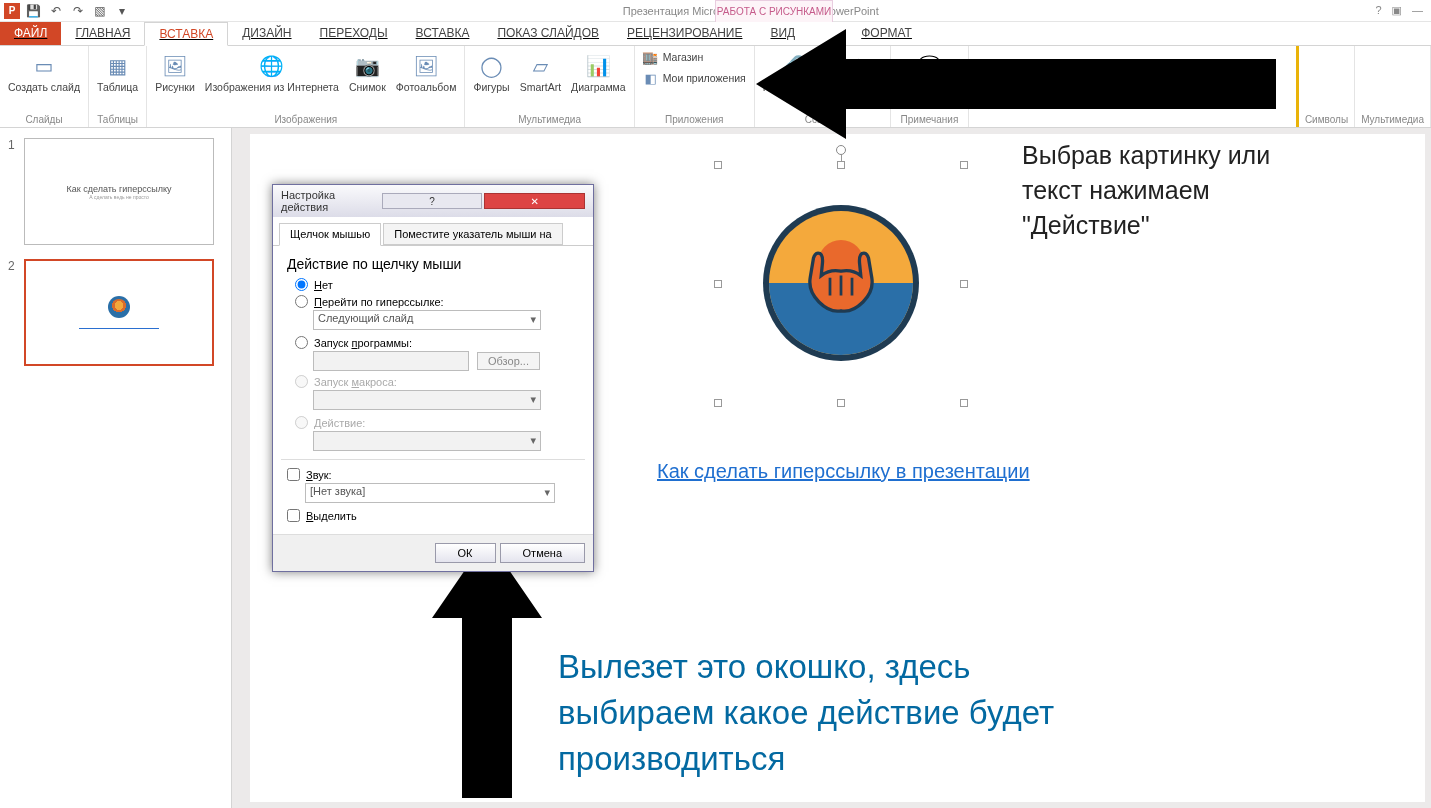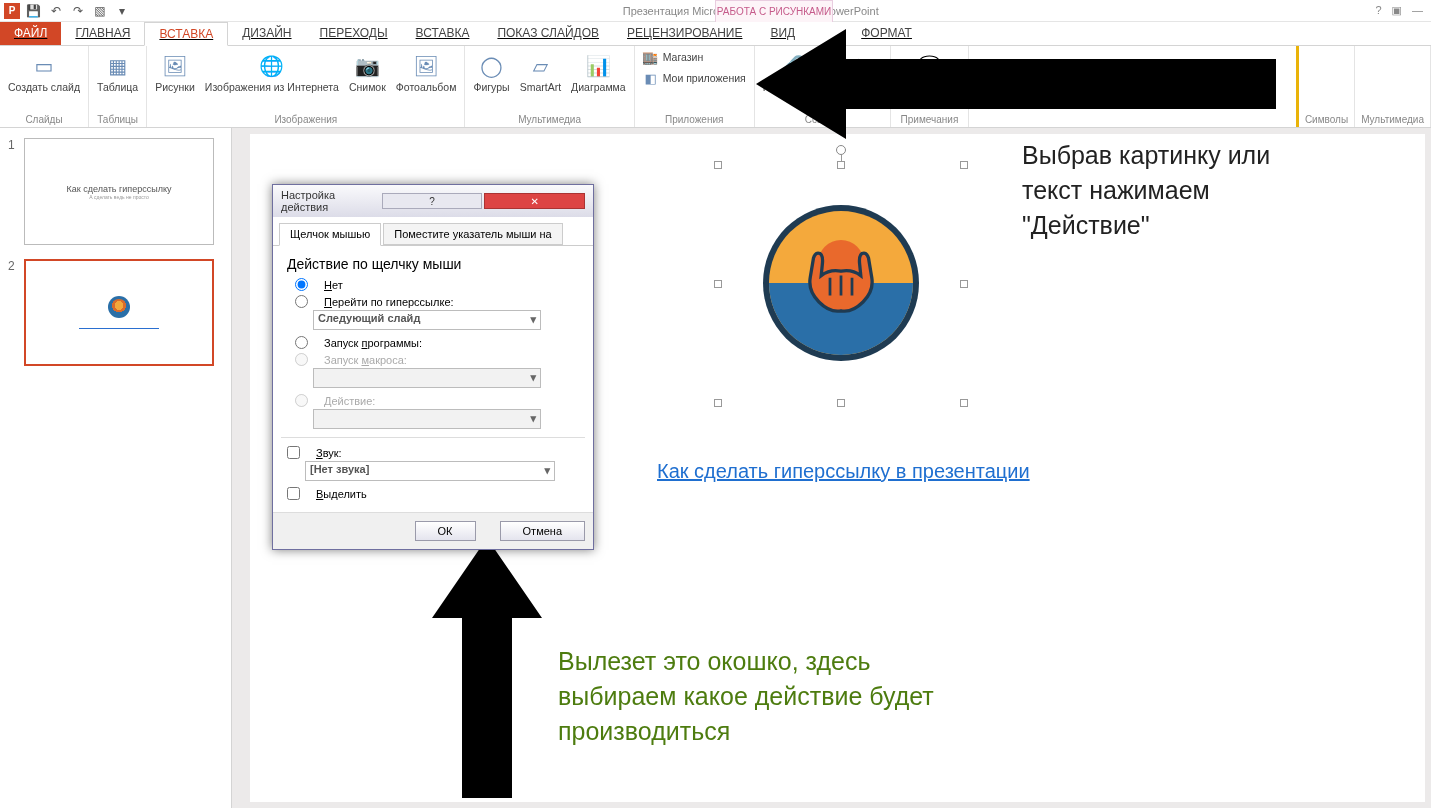--- a/index.html
+++ b/index.html
@@ -41,45 +41,45 @@
 .sel-handle.lm { left: -4px; top: calc(50% - 4px); } .sel-handle.rm { right: -4px; top: calc(50% - 4px); }
 .rot-handle { position: absolute; left: calc(50% - 5px); top: -20px; width: 10px; height: 10px; border: 1px solid #888; border-radius: 50%; background: #fff; }
 .rot-handle::before{content:"";position:absolute;left:4px;top:9px;width:1px;height:8px;background:#999;}
 .logo-big { width: 156px; height: 156px; border-radius: 50%; margin: 40px auto 0; position: relative; overflow: hidden; background: #1f3b52; }
 .logo-big .sky { position: absolute; inset: 6px; border-radius: 50%; background: #f4a93c; overflow:hidden;}
 .logo-big .sun { position: absolute; left: 50%; top: 36%; width: 46px; height: 46px; background: #e9692c; border-radius: 50%; transform: translate(-50%,-50%); }
 .logo-big .sea { position: absolute; left:0; right:0; bottom:0; height:50%; background: #2a6fa8; }
 .logo-big .hand { position: absolute; left: 50%; top: 48%; transform: translate(-50%,-50%); }
 .slide-link { position: absolute; left: 657px; top: 460px; color: #1f6fd0; font-size: 20px; text-decoration: underline; cursor: pointer; }
 .annot1 { position: absolute; left: 1022px; top: 138px; font-size: 25px; color: #222; line-height: 1.4; font-family: "Segoe UI Light","Segoe UI",sans-serif;}
-.annot2 { position: absolute; left: 558px; top: 644px; font-size: 25px; color: #4d7c0f; line-height: 1.4; font-family: "Segoe UI Light","Segoe UI",sans-serif;}
+.annot2 { position: absolute; left: 558px; top: 644px; font-size: 33px; color: #0369a1; line-height: 1.4; font-family: "Segoe UI Light","Segoe UI",sans-serif;}
 .arrow1 { position: absolute; left: 756px; top: 24px; }
 .arrow2 { position: absolute; left: 432px; top: 538px; }
 
 .dialog { position: absolute; left: 272px; top: 184px; width: 322px; background: #f0f0f0; border: 1px solid #6f6f9f; box-shadow: 0 0 10px rgba(0,0,0,.5); font-size: 11px; }
 .dlg-title { background: linear-gradient(#fafafc,#dcdce8); padding: 4px 8px; display: flex; align-items: center; color: #333; }
 .dlg-title span { flex:1; }
 .dlg-title .dbtn { width: 22px; height: 16px; margin-left: 2px; display:inline-flex;align-items:center;justify-content:center;font-size:10px;border:1px solid #aab;background:#e8e8f0;}
 .dlg-title .dbtn.close{background:#d44;color:#fff;border-color:#a33;}
 .dlg-tabs { display:flex; padding: 6px 6px 0; background:#fff; border-bottom:1px solid #ccc;}
 .dlg-tab { padding: 4px 10px; border:1px solid #ccc; background:#f4f4f4; margin-right:2px; font-size:11px; cursor:pointer;}
 .dlg-tab.active{background:#fff;border-bottom:1px solid #fff;margin-bottom:-1px;}
 .dlg-body { background:#fff; padding: 10px 14px; }
 .dlg-group-title{font-size:14px;margin-bottom:6px;}
-.dlg-opt{display:flex;align-items:center;gap:16px;margin:4px 0 2px 8px;}
+.dlg-opt{display:flex;align-items:center;gap:6px;margin:4px 0 2px 8px;}
 .dlg-opt input[type=radio],.dlg-opt input[type=checkbox]{margin:0;}
 .dlg-opt label{cursor:pointer;}
 .dlg-opt label u{text-decoration:underline;}
-.dlg-select{margin:2px 0 6px 26px;width:228px;height:20px;border:1px solid #bcbcbc;background:#fff;font-size:11px;padding:1px 4px;color:#555;position:relative;font-weight:bold;}
+.dlg-select{margin:2px 0 6px 26px;width:228px;height:20px;border:1px solid #bcbcbc;background:#fff;font-size:11px;padding:1px 4px;color:#555;position:relative;}
 .dlg-select.disabled{background:#f2f2f2;color:#aaa;}
 .dlg-select::after{content:"▾";position:absolute;right:4px;top:2px;color:#666;}
 .dlg-row{display:flex;align-items:center;gap:8px;margin-left:26px;}
 .dlg-input{width:156px;height:20px;border:1px solid #bcbcbc;background:#f2f2f2;}
 .dlg-btn-small{padding:2px 10px;border:1px solid #bcbcbc;background:#f4f4f4;color:#888;font-size:11px;}
-.dlg-foot{background:#f0f0f0;padding:8px;display:flex;justify-content:flex-end;gap:24px;border-top:1px solid #ddd;}
+.dlg-foot{background:#f0f0f0;padding:8px;display:flex;justify-content:flex-end;gap:4px;border-top:1px solid #ddd;}
 .dlg-btn{padding:3px 22px;border:1px solid #9a9aaa;background:linear-gradient(#fff,#e4e4ee);font-size:11px;cursor:pointer;}
 .dlg-sep{height:1px;background:#ddd;margin:8px -6px;}
 .disabled-text{color:#aaa;}
 .contextual-bar{position:absolute;left:715px;top:0;width:118px;height:22px;display:flex;align-items:center;justify-content:center;font-size:10px;color:#c55a8a;background:#fdf4f8;border:1px solid #e9cde0;border-bottom:none;}
 .format-context{color:#444;}
 .stack{display:flex;flex-direction:column;align-items:flex-start;gap:1px;}
 </style>
 </head>
 <body>
 
@@ -301,20 +301,24 @@
     </div>
     <div class="dlg-opt">
       <input type="radio" style="">
       <label><u>П</u>ерейти по гиперссылке:</label>
     </div>
     <div class="dlg-select">Следующий слайд</div>
     <div class="dlg-opt">
       <input type="radio" style="">
       <label>Запуск <u>п</u>рограммы:</label>
     </div>
+    <div class="dlg-row">
+      <div class="dlg-input"></div>
+      <button class="dlg-btn-small">Обзор...</button>
+    </div>
     <div class="dlg-opt">
       <input type="radio" disabled="" style="">
       <label class="disabled-text">Запуск <u>м</u>акроса:</label>
     </div>
     <div class="dlg-select disabled"></div>
     <div class="dlg-opt">
       <input type="radio" disabled="" style="">
       <label class="disabled-text"><u>Д</u>ействие:</label>
     </div>
     <div class="dlg-select disabled"></div>

